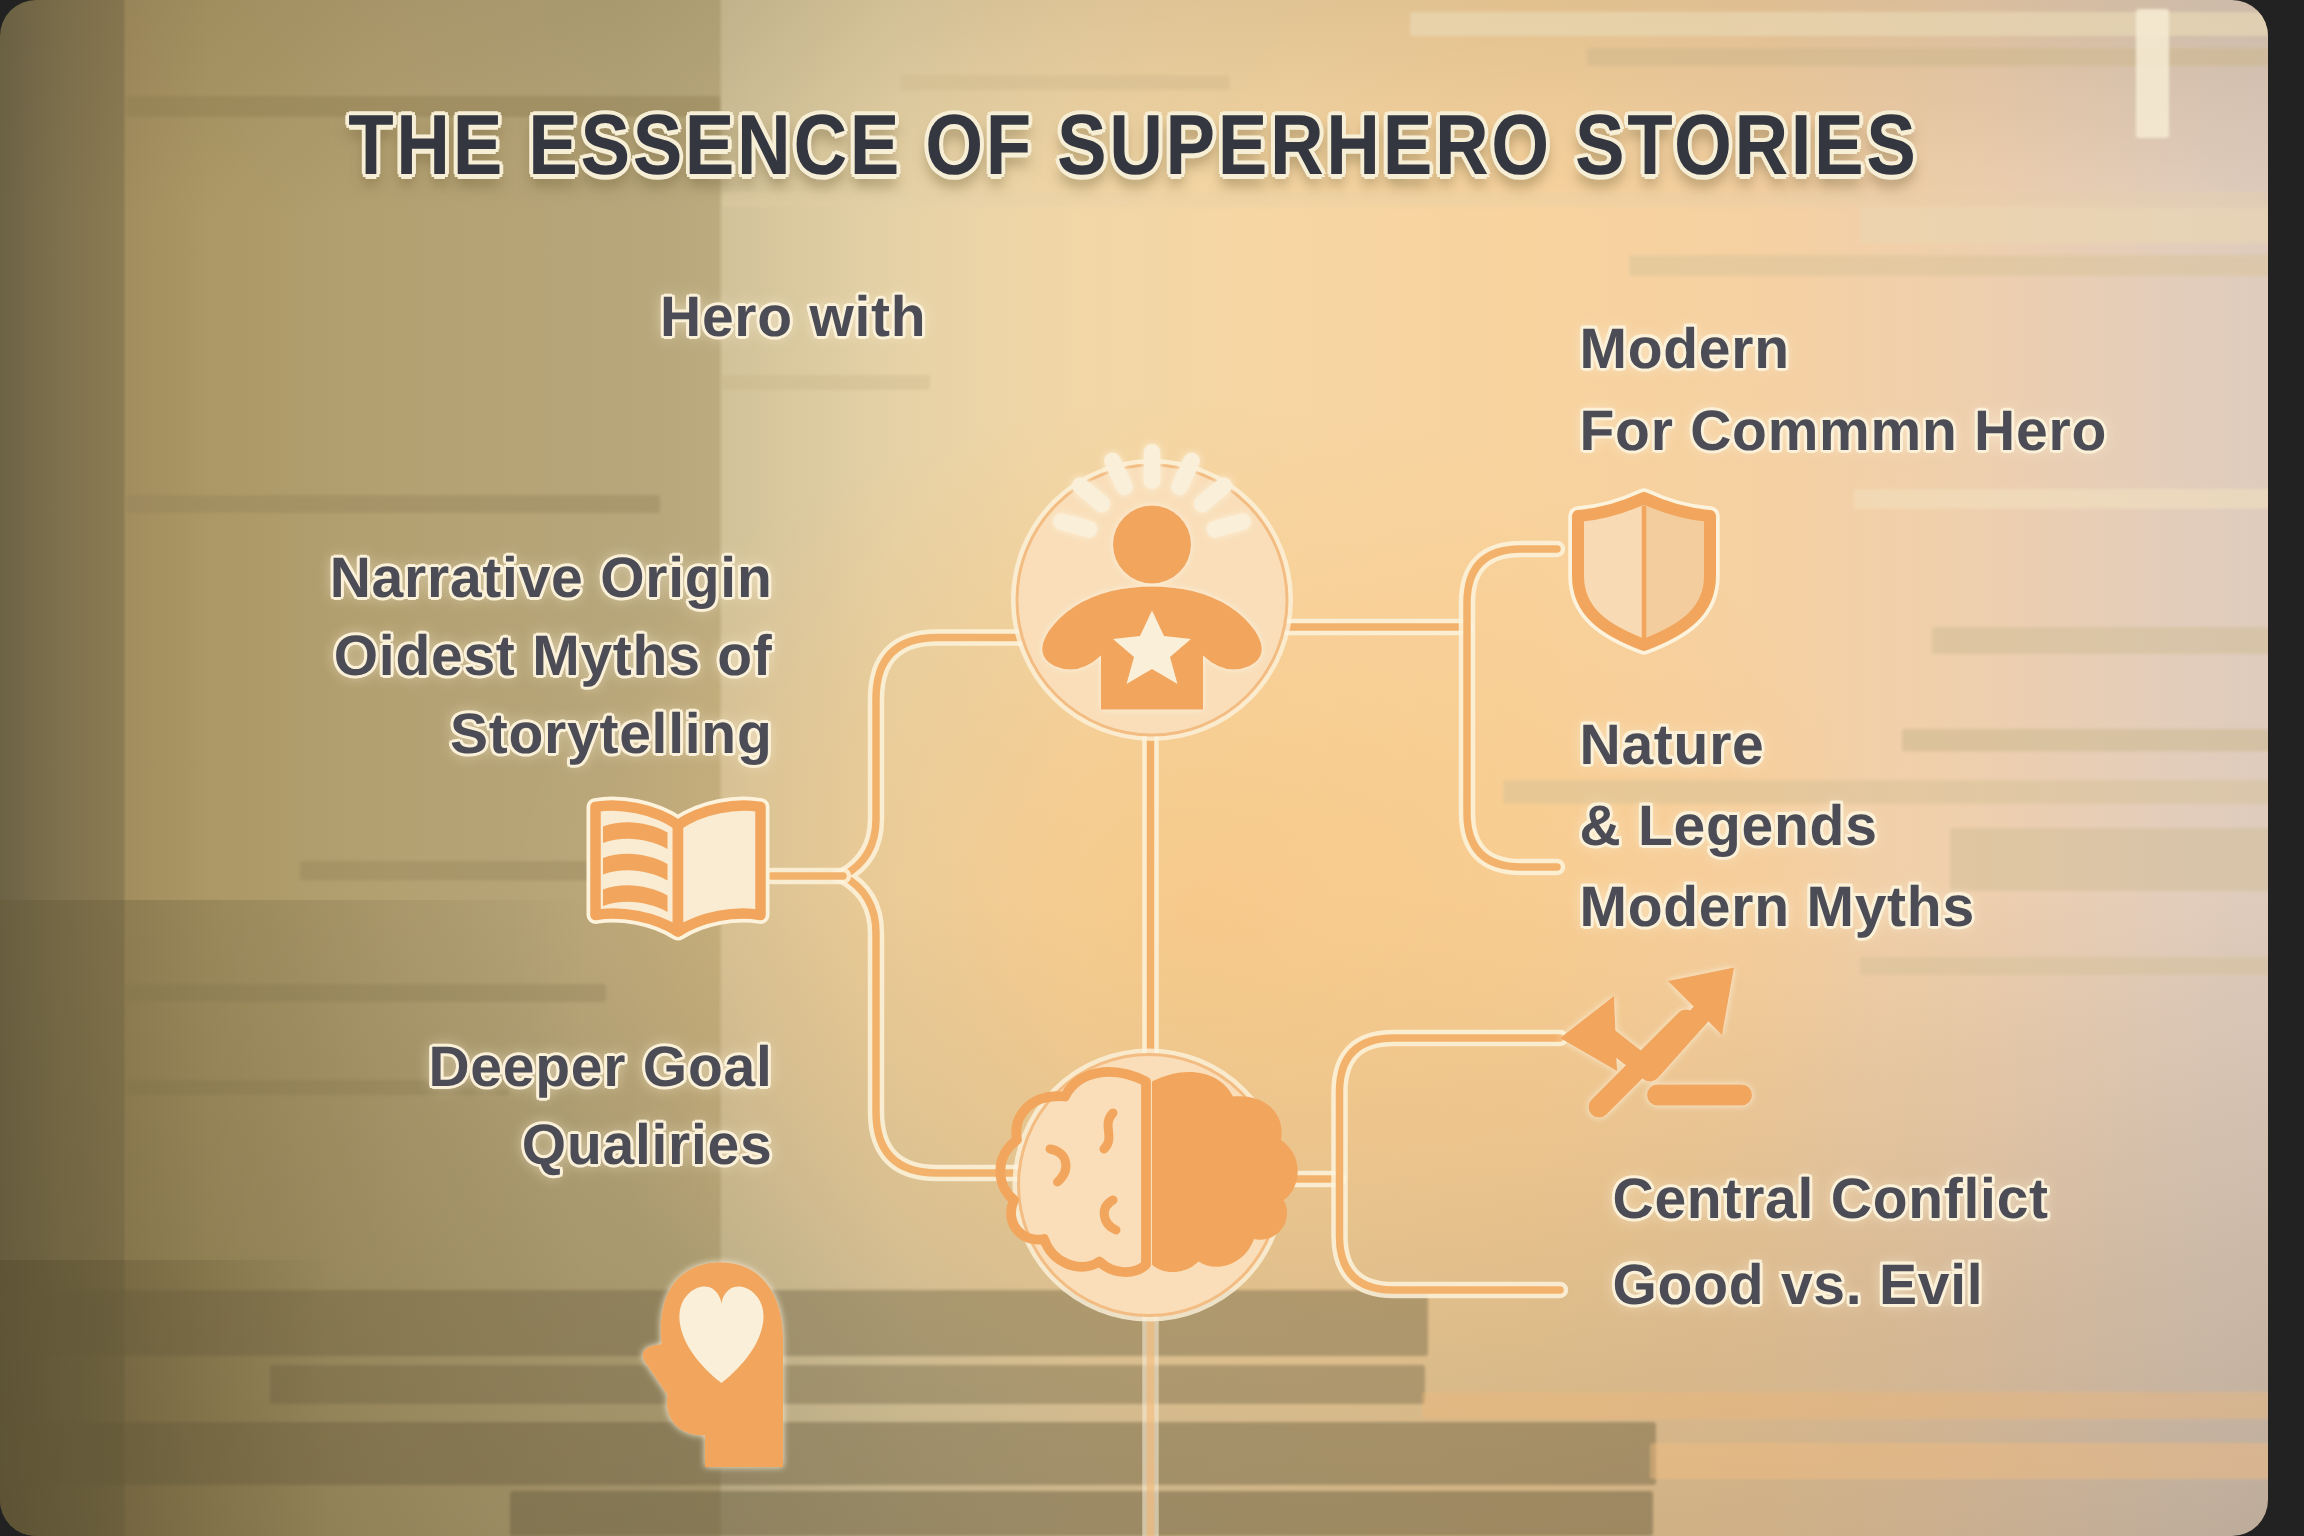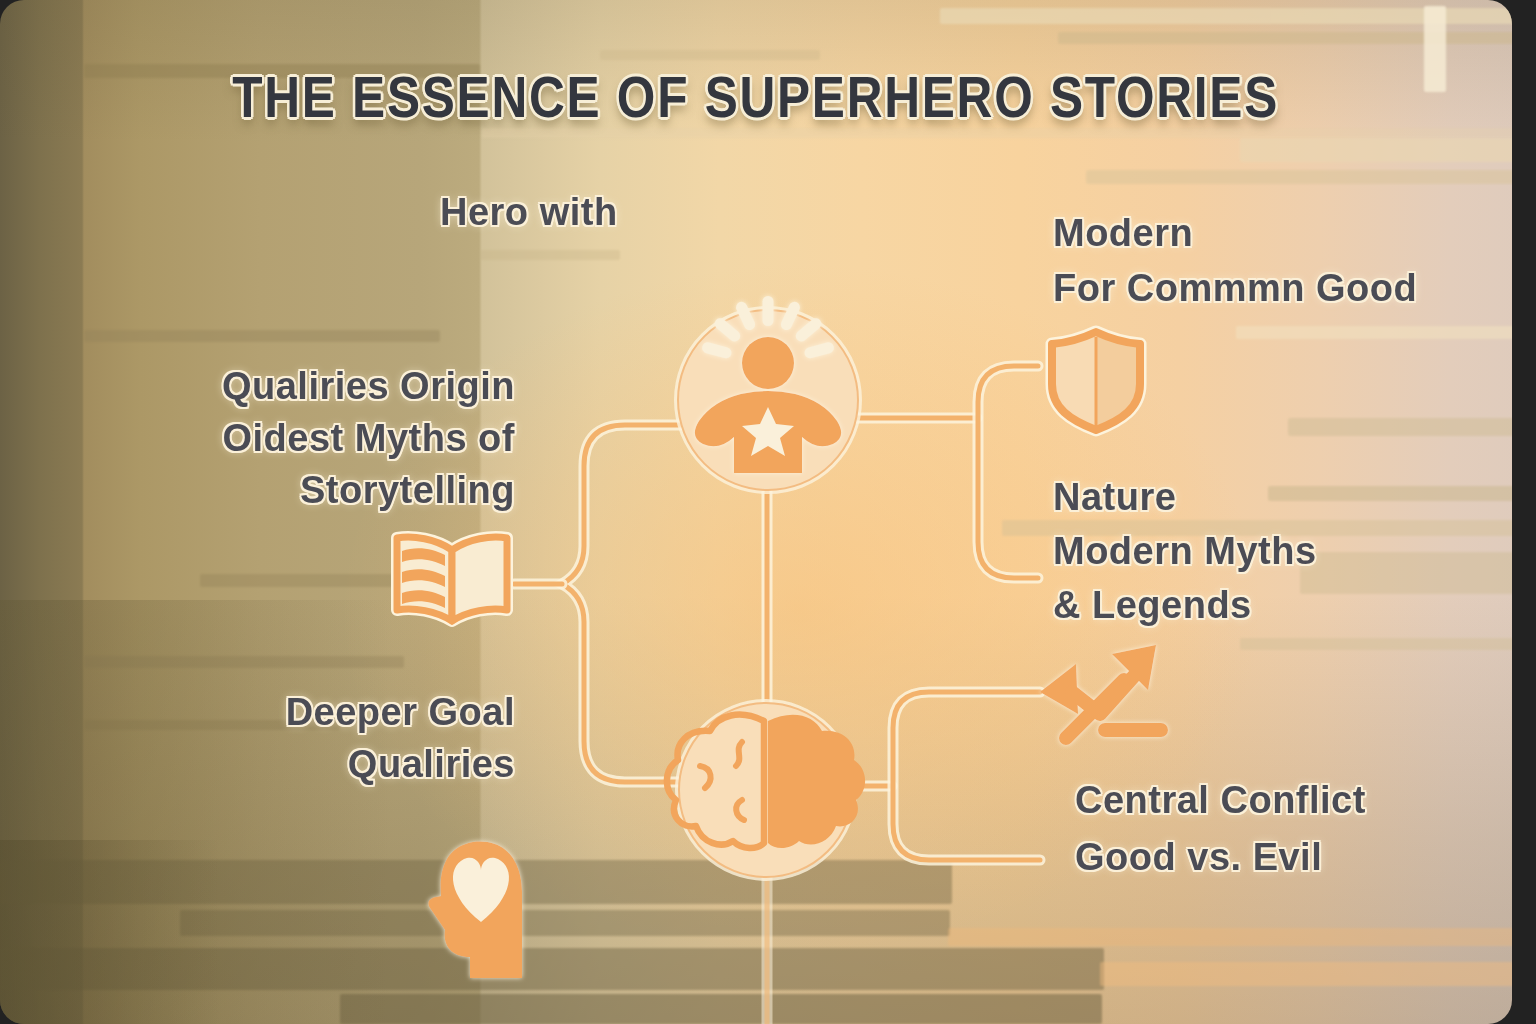--- a/index.html
+++ b/index.html
@@ -178,33 +178,33 @@
   <div class="title-wrap">
     <span class="title-text">THE ESSENCE OF SUPERHERO STORIES</span>
   </div>
 
   <div class="label fs38" style="left:440px;top:186px;width:650px;text-align:left;line-height:52px;">
     <div>Hero with</div>
   </div>
 
   <div class="label fs38" style="left:1053px;top:206px;line-height:55px;">
     <div>Modern</div>
-    <div>For Commmn Good</div>
+    <div>For Commmn Hero</div>
   </div>
 
   <div class="label fs38" style="left:150px;top:360px;width:365px;text-align:right;line-height:52px;">
-    <div>Qualiries Origin</div>
+    <div>Narrative Origin</div>
     <div>Oidest Myths of</div>
     <div>Storytelling</div>
   </div>
 
   <div class="label fs38" style="left:1053px;top:470px;line-height:54px;">
     <div>Nature</div>
+    <div>&amp; Legends</div>
     <div>Modern Myths</div>
-    <div>&amp; Legends</div>
   </div>
 
   <div class="label fs38" style="left:155px;top:686px;width:360px;text-align:right;line-height:52px;">
     <div>Deeper Goal</div>
     <div>Qualiries</div>
   </div>
 
   <div class="label fs38" style="left:1053px;top:772px;line-height:57px;margin-left:22px;">
     <div>Central Conflict</div>
     <div>Good vs. Evil</div>

